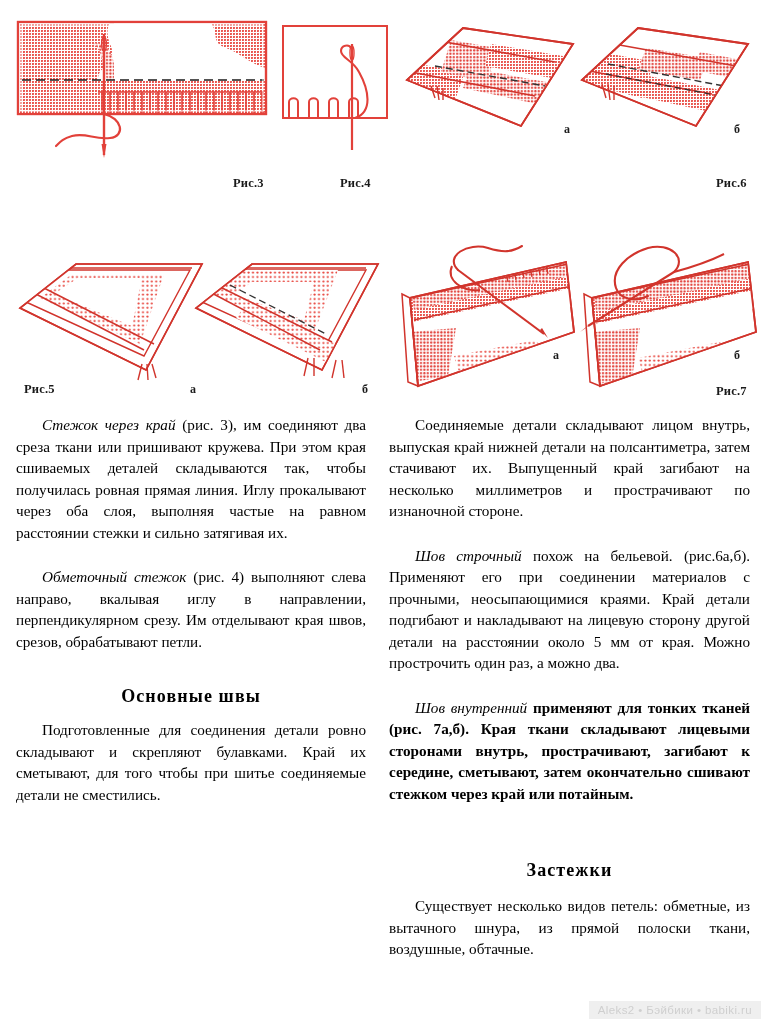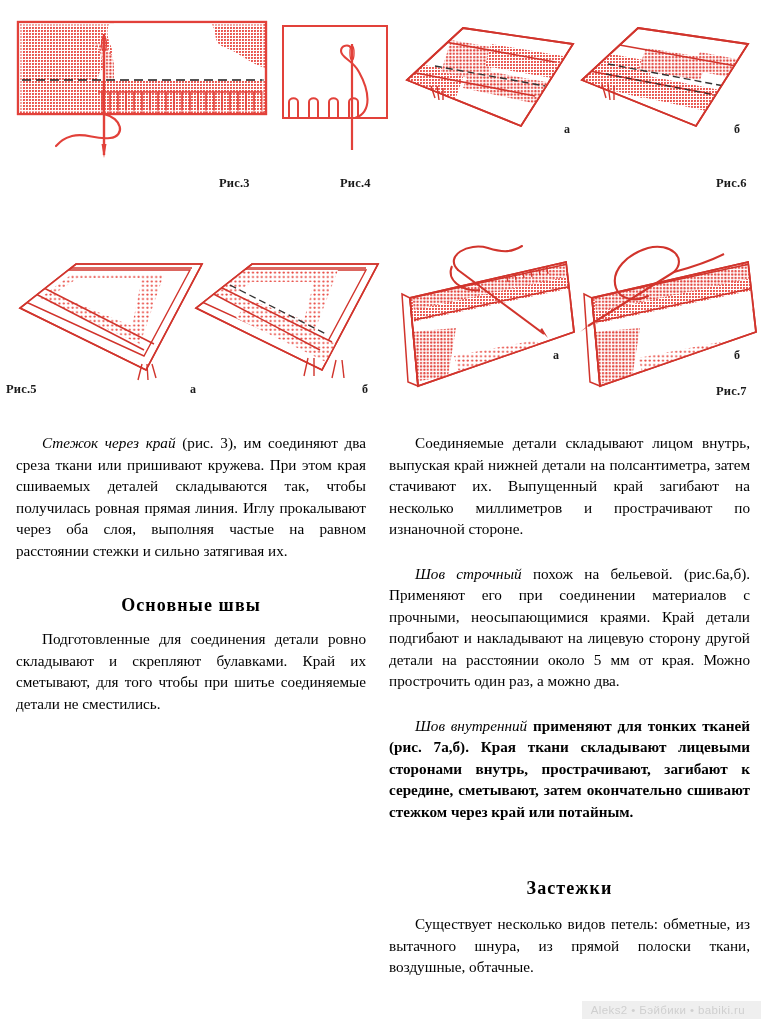--- a/index.html
+++ b/index.html
@@ -19,21 +19,21 @@
     font-family:"Liberation Serif","DejaVu Serif",serif;color:#1a1a1a;
     letter-spacing:.2px;
   }
   .sublabel{
     position:absolute;font-size:12px;font-weight:bold;color:#1a1a1a;
     font-family:"Liberation Serif","DejaVu Serif",serif;
   }
   svg{display:block;overflow:visible;}
 
   
-  .cols{position:absolute;left:0;top:432px;width:648px;height:586px;}
+  .cols{position:absolute;left:0;top:414px;width:648px;height:586px;}
   .col{position:absolute;top:0;}
   .col-left{left:16px;width:350px;}
   .col-right{left:389px;width:361px;}
 
   p.body{
     margin:0 0 0 0;
     font-size:15.2px;
     line-height:21.5px;
     text-align:justify;
     text-indent:26px;
@@ -54,21 +54,21 @@
     color:#000;
   }
   .h-spacer-top{height:34px;}
   .h-spacer-bot{height:12px;}
 
   
   .watermark{
     position:absolute;right:8px;bottom:5px;
     font-family:"Liberation Sans","DejaVu Sans",sans-serif;
     font-size:11.5px;color:#cfcfcf;letter-spacing:.4px;
-    background:#efefef;padding:3px 16px 3px 9px;white-space:nowrap;
+    background:#efefef;padding:3px 9px 3px 9px;white-space:nowrap;
   }
 </style>
 </head>
 <body>
 
 <div class="page">
 
   <div class="figures">
 
     <div class="fig" style="left:14px;top:18px;">
@@ -142,21 +142,21 @@
 
         <g>
           <line x1="90" y1="16" x2="90" y2="137" stroke="#e2413a" stroke-width="2.4"></line>
           <path d="M87.5,126 L90,140 L92.5,126 Z" fill="#e2413a"></path>
           <ellipse cx="90" cy="26" rx="2.3" ry="7" fill="none" stroke="#e2413a" stroke-width="1.5"></ellipse>
         </g>
 
         <path d="M90,96 C108,100 112,118 96,120 C80,122 72,114 58,118 C48,121 46,124 42,128" fill="none" stroke="#e2413a" stroke-width="2.2" stroke-linecap="round"></path>
       </svg>
     </div>
-    <div class="figcap" style="left:219px;top:176px;">Рис.3</div>
+    <div class="figcap" style="left:233px;top:176px;">Рис.3</div>
 
     <div class="fig" style="left:277px;top:20px;">
       <svg width="130" height="150" viewBox="0 0 130 150">
         <rect x="6" y="6" width="104" height="92" fill="none" stroke="#e2413a" stroke-width="2"></rect>
 
         <g fill="none" stroke="#e2413a" stroke-width="2">
           <path d="M12,98 L12,82 C12,77 21,77 21,82 L21,98"></path>
           <path d="M32,98 L32,82 C32,77 41,77 41,82 L41,98"></path>
           <path d="M52,98 L52,82 C52,77 61,77 61,82 L61,98"></path>
           <path d="M72,98 L72,82 C72,77 81,77 81,82 L81,98"></path>
@@ -251,21 +251,21 @@
           </g>
         </g>
         <path d="M62,6 L188,6 L132,112 L6,50 Z" fill="none" stroke="#d1342c" stroke-width="1.6"></path>
         <g stroke="#d1342c" stroke-width="1.4" fill="none">
           <path d="M128,106 L124,122"></path>
             <path d="M133,106 L134,122"></path>
             <path d="M138,106 L142,120"></path>
         </g>
       </svg>
     </div>
-    <div class="figcap" style="left:6px;top:382px;">Рис.5</div>
+    <div class="figcap" style="left:24px;top:382px;">Рис.5</div>
     <div class="sublabel" style="left:190px;top:382px;">а</div>
 
     <div class="fig" style="left:190px;top:258px;">
       <svg width="200" height="130" viewBox="0 0 200 130">
         <defs>
           <clipPath id="f5bclip">
               <path d="M62,6 L188,6 L132,112 L6,50 Z"></path>
             </clipPath>
         </defs>
         <path d="M62,6 L188,6 L132,112 L6,50 Z" fill="#fff" stroke="#d1342c" stroke-width="1.6"></path>
@@ -371,20 +371,23 @@
   </div>
 
   <div class="cols">
 
     <div class="col col-left">
 
       <p class="body">
         <span class="ital">Стежок через край</span><span> (рис. 3), им соединяют два среза ткани или пришивают кружева. При этом края сшиваемых деталей складываются так, чтобы получилась ровная прямая линия. Иглу прокалывают через оба слоя, выполняя частые на равном расстоянии стежки и сильно затягивая их.</span>
       </p>
 
+      <p class="body gap-lg">
+        <span class="ital">Обметочный стежок</span><span> (рис. 4) выполняют слева направо, вкалывая иглу в направлении, перпендикулярном срезу. Им отделывают края швов, срезов, обрабатывают петли.</span>
+      </p>
 
       <div class="h-spacer-top"></div>
       <h2 class="heading">Основные швы</h2>
       <div class="h-spacer-bot"></div>
 
       <p class="body">Подготовленные для соединения детали ровно складывают и скрепляют булавками. Край их сметывают, для того чтобы при шитье соединяемые детали не сместились.</p>
 
 
     </div>
 

